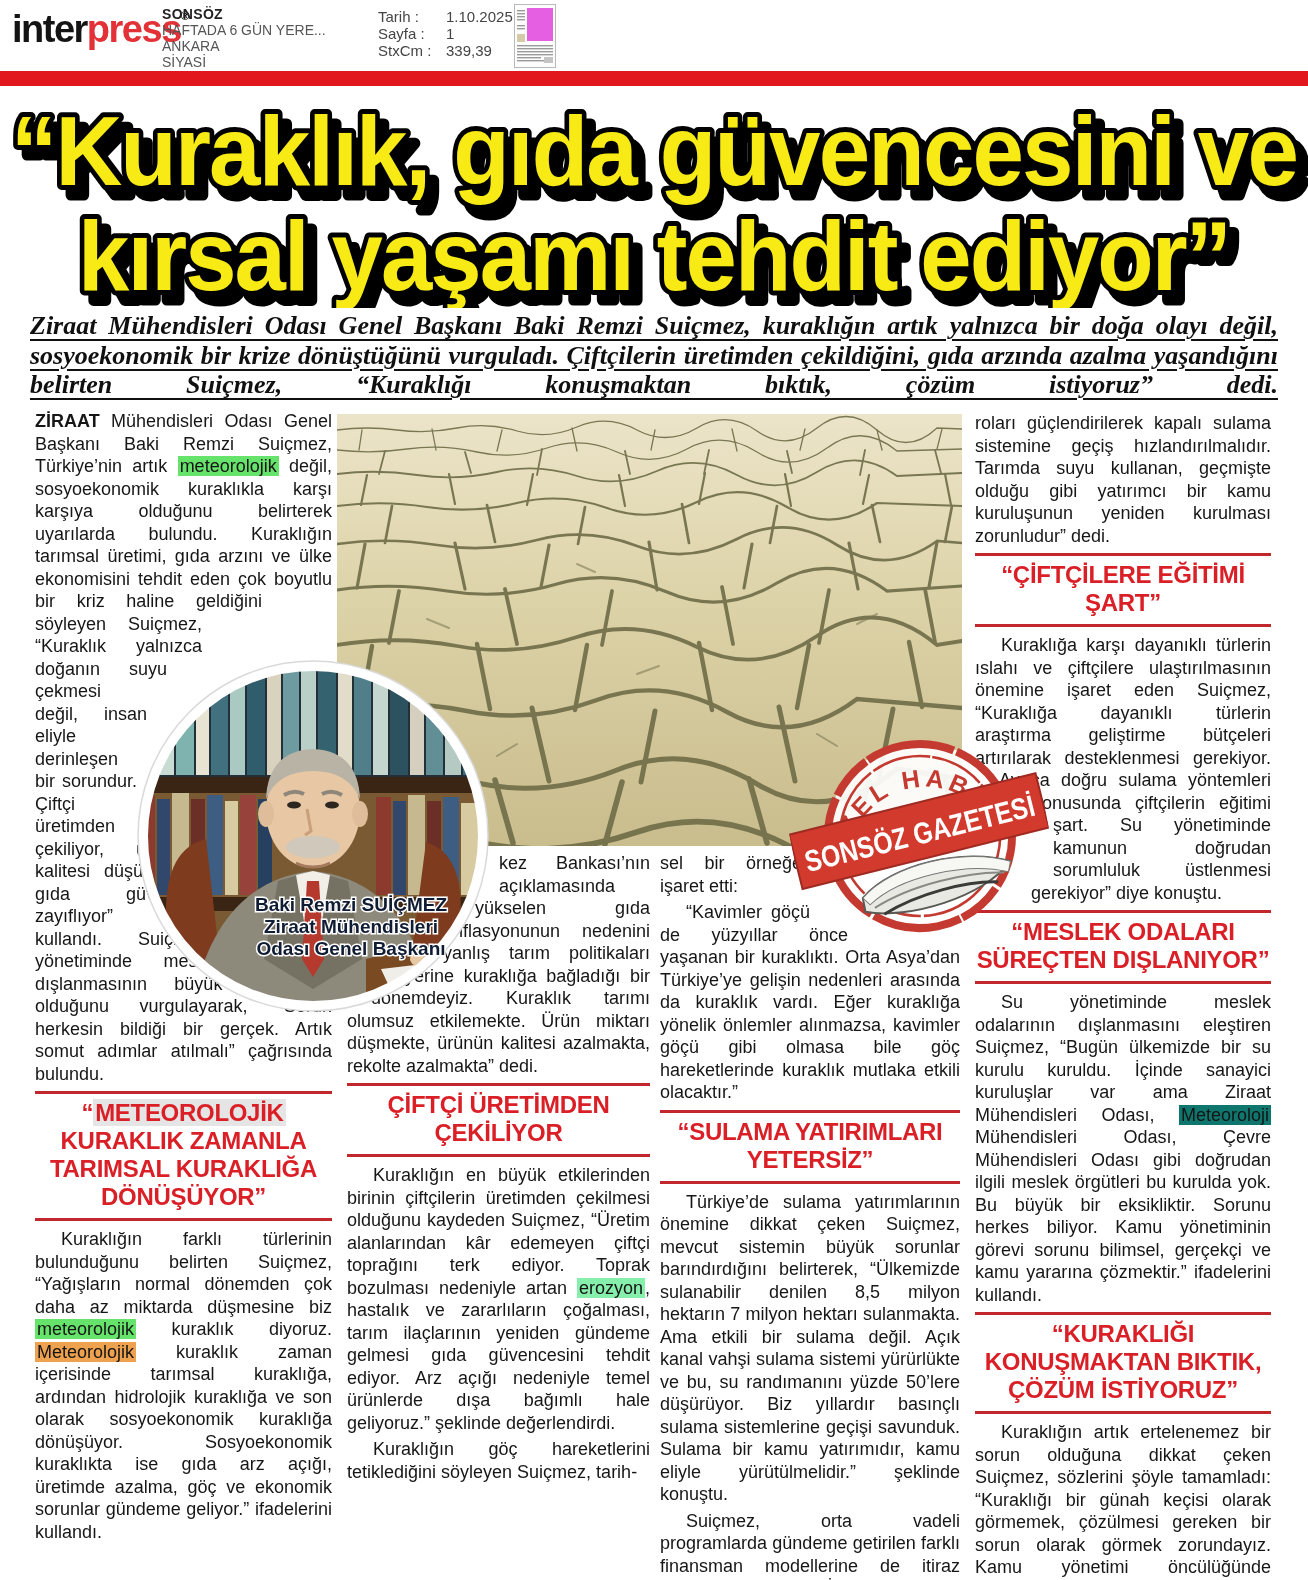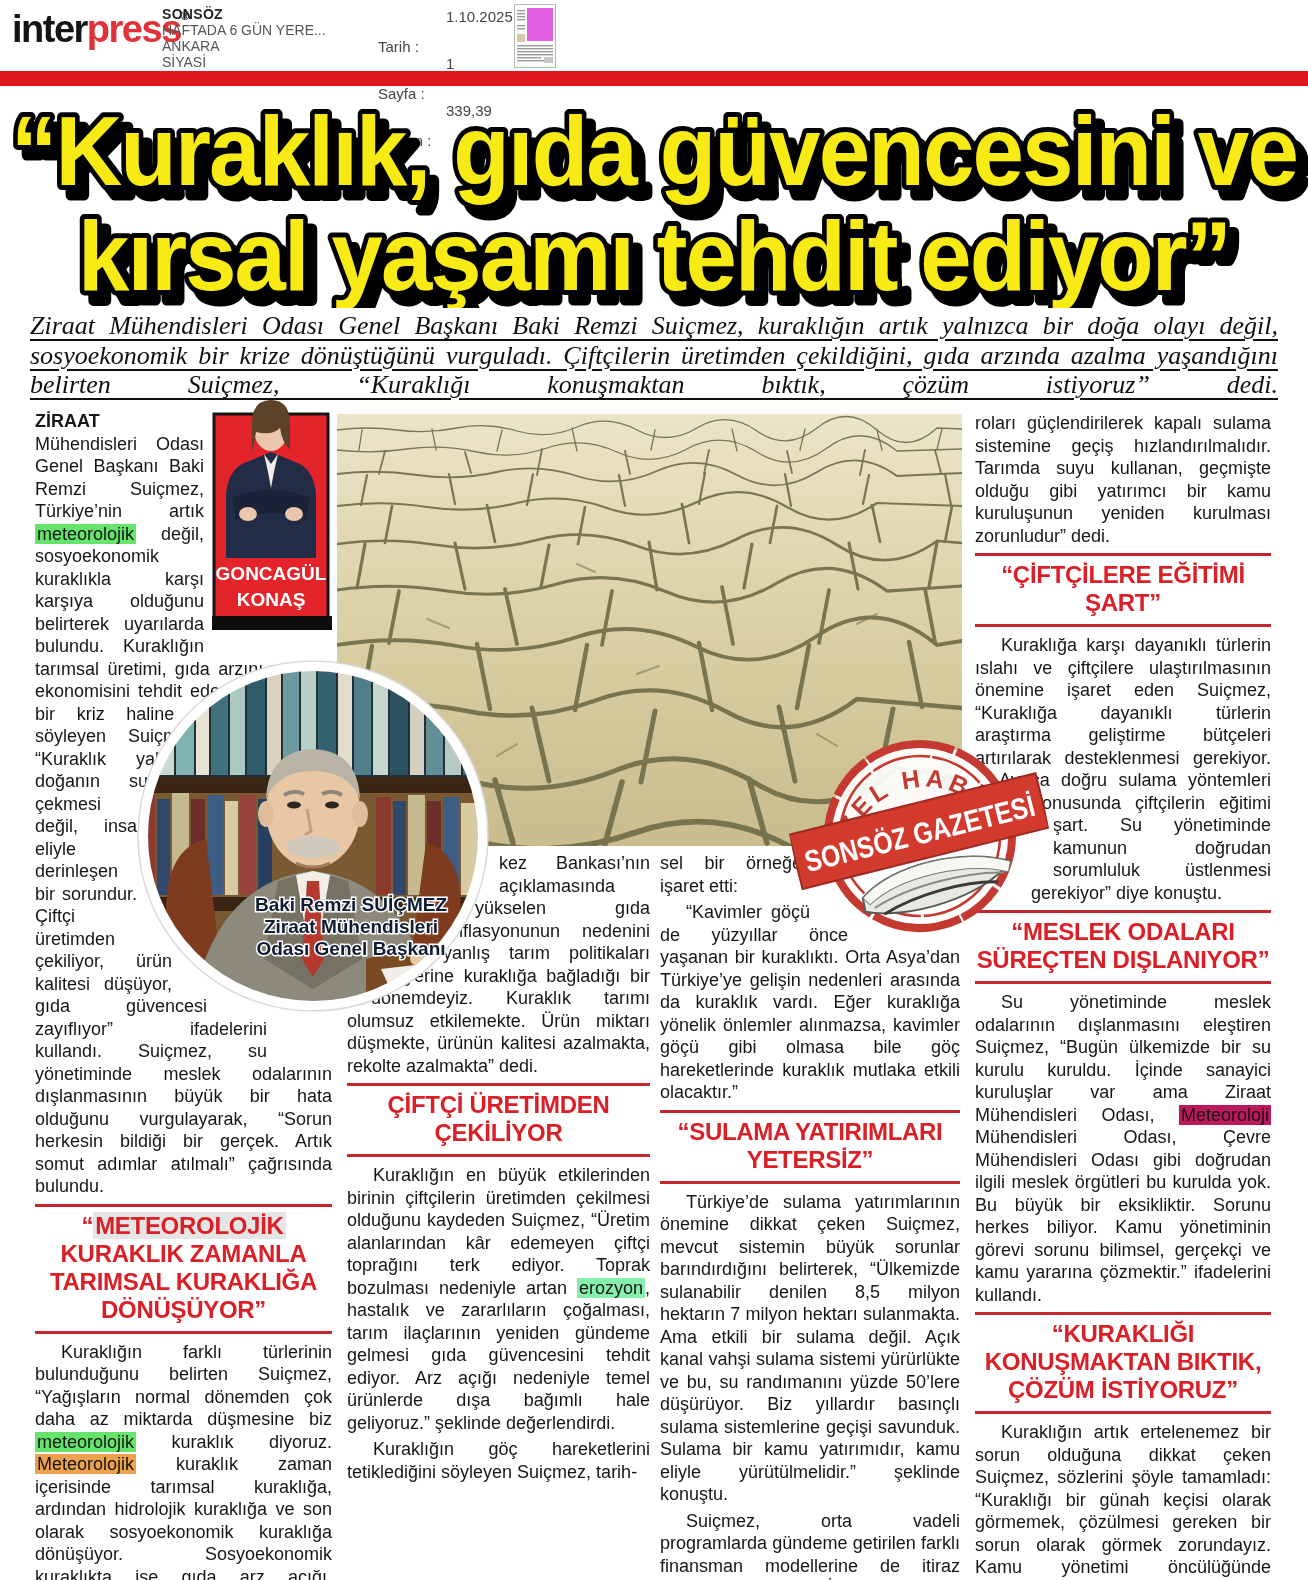--- a/index.html
+++ b/index.html
@@ -7,44 +7,44 @@
        font-family:"Liberation Sans",sans-serif;color:#161616;}
   .abs{position:absolute;}
   
   .logo{left:12px;top:10px;font-size:38px;font-weight:bold;letter-spacing:-1.5px;line-height:1;}
   .logo .lb{color:#141414;} .logo .lr{color:#e23137;}
   .logo .reg{font-size:12px;vertical-align:top;color:#141414;}
   .src{left:162px;top:6px;font-size:14px;color:#555;line-height:16px;}
   .src .nm{font-size:14px;font-weight:bold;color:#222;letter-spacing:.3px;}
   .meta{left:378px;top:8px;font-size:15px;color:#454545;line-height:17px;}
   .meta .row{display:flex;}
-  .meta .lab{width:60px;margin-top:30px;}
+  .meta .lab{width:60px;}
   .meta .val{margin-left:8px;}
   .redbar{left:0;top:71px;width:1308px;height:15px;background:#e2171d;}
   
   .headline-svg{left:0;top:88px;}
   
   .standfirst{left:30px;top:311px;width:1248px;font-family:"Liberation Serif",serif;
-    font-style:italic;font-weight:normal;font-size:26px;line-height:29.5px;color:#101010;
+    font-style:italic;font-weight:bold;font-size:26px;line-height:29.5px;color:#101010;
     text-align:justify;text-align-last:justify;
     text-decoration:underline;text-decoration-thickness:2px;text-underline-offset:5px;}
   
   .col{position:absolute;text-align:justify;font-size:18px;line-height:22.5px;z-index:2;}
   .col p{margin:0 0 4px 0;}
   .col p.ind{text-indent:26px;}
   .lead{font-weight:bold;}
   .subhead{color:#da1f26;font-weight:bold;font-size:24px;line-height:28px;text-align:center;
     text-align-last:center;border-top:3px solid #c1272d;border-bottom:3px solid #c1272d;
     padding:5px 0 7px 0;margin:6px 0 7px 0 !important;letter-spacing:-.3px;text-indent:0 !important;}
   mark{padding:0 2px;color:#141414;}
   .hl-green{background:#66e36a;}
   .hl-cyan{background:#e5e5e5;color:#da1f26;}
   .hl-orange{background:#eea14e;}
   .hl-yellow{background:#86efac;}
-  .hl-pink{background:#be185d;}
+  .hl-pink{background:#0f766e;}
   
   .spr{float:right;clear:right;}
   .spl{float:left;clear:left;}
   
   .byline-float{float:right;clear:right;width:120px;height:228px;margin:2px 0 6px 8px;position:relative;}
   .byline-float svg{position:absolute;left:0;top:-14px;}
   
   .photo{left:337px;top:414px;z-index:1;}
   .portrait{left:136px;top:659px;z-index:3;}
   .stampwrap{left:792px;top:730px;width:256px;height:212px;transform:rotate(-11deg);z-index:4;}
@@ -277,39 +277,20 @@
     <circle cx="177" cy="177" r="175" fill="none" stroke="#d9d9d9" stroke-width="1.5"></circle>
     <g font-family="Liberation Sans, sans-serif" font-weight="bold" font-size="19" fill="#101c33" text-anchor="middle" stroke="#ffffff" stroke-width="3" paint-order="stroke">
       <text x="215" y="252">Baki Remzi SUİÇMEZ</text>
       <text x="215" y="274">Ziraat Mühendisleri</text>
       <text x="215" y="296">Odası Genel Başkanı</text>
     </g>
   </svg>
 
   <div class="col" style="left:35px;top:410px;width:297px">
     <p>
-      <span class="byline-float">
-        <svg width="120" height="244" viewBox="0 0 120 244">
-          <g>
-            <rect x="2" y="16" width="114" height="204" fill="#e4242b" stroke="#151515" stroke-width="3"></rect>
-            <rect x="0" y="218" width="120" height="14" fill="#0d0d0d"></rect>
-            <path d="M59,10 m-17,22 a17,21 0 1,1 34,0 a17,21 0 1,1 -34,0" fill="#e9c6ac"></path>
-            <path d="M40,26 Q40,2 59,2 Q78,2 78,26 L78,52 Q70,44 68,30 Q60,38 44,34 Q42,46 40,54 Z" fill="#5d4129"></path>
-            <path d="M59,54 L30,66 Q16,74 14,96 L14,160 L104,160 L104,96 Q102,74 88,66 L59,54 Z" fill="#232c47"></path>
-            <path d="M52,56 L59,66 L66,56 L62,74 L59,90 L56,74 Z" fill="#f0ede6"></path>
-            <path d="M20,100 Q58,84 98,100 L94,122 Q58,108 24,122 Z" fill="#1a2238"></path>
-            <ellipse cx="36" cy="116" rx="9" ry="7" fill="#e9c6ac"></ellipse>
-            <ellipse cx="82" cy="116" rx="9" ry="7" fill="#e9c6ac"></ellipse>
-          </g>
-          <g font-family="Liberation Sans, sans-serif" font-weight="bold" font-size="19" fill="#ffffff" text-anchor="middle">
-            <text x="59" y="182">GONCAGÜL</text>
-            <text x="59" y="208">KONAŞ</text>
-          </g>
-        </svg>
-      </span>
       <span class="lead">ZİRAAT</span><span> Mühendisleri Odası Genel Başkanı Baki Remzi Suiçmez, Türkiye’nin artık </span><mark class="hl-green">meteorolojik</mark><span> değil, sosyoekonomik kuraklıkla karşı karşıya olduğunu belirterek uyarılarda bulundu. Kuraklığın tarımsal üretimi, gıda arzını ve ülke ekonomisini tehdit eden çok boyutlu bir kriz haline geldiğini </span><span class="spr" style="width:70px;height:34px"></span><span class="spr" style="width:130px;height:34px"></span><span class="spr" style="width:165px;height:34px"></span><span class="spr" style="width:185px;height:34px"></span><span class="spr" style="width:195px;height:34px"></span><span class="spr" style="width:195px;height:34px"></span><span class="spr" style="width:185px;height:34px"></span><span class="spr" style="width:160px;height:34px"></span><span class="spr" style="width:125px;height:34px"></span><span class="spr" style="width:65px;height:34px"></span><span>söyleyen Suiçmez, “Kuraklık yalnızca doğanın suyu çekmesi değil, insan eliyle derinleşen bir sorundur. Çiftçi üretimden çekiliyor, ürün kalitesi düşüyor, gıda güvencesi zayıflıyor” ifadelerini kullandı. Suiçmez, su yönetiminde meslek odalarının dışlanmasının büyük bir hata olduğunu vurgulayarak, “Sorun herkesin bildiği bir gerçek. Artık somut adımlar atılmalı” çağrısında bulundu.</span>
     </p>
     <h2 class="subhead"><span>“</span><mark class="hl-cyan">METEOROLOJİK</mark><span> KURAKLIK ZAMANLA TARIMSAL KURAKLIĞA DÖNÜŞÜYOR”</span></h2>
     <p class="ind"><span>Kuraklığın farklı türlerinin bulunduğunu belirten Suiçmez, “Yağışların normal dönemden çok daha az miktarda düşmesine biz </span><mark class="hl-green">meteorolojik</mark><span> kuraklık diyoruz. </span><mark class="hl-orange">Meteorolojik</mark><span> kuraklık zaman içerisinde tarımsal kuraklığa, ardından hidrolojik kuraklığa ve son olarak sosyoekonomik kuraklığa dönüşüyor. Sosyoekonomik kuraklıkta ise gıda arz açığı, üretimde azalma, göç ve ekonomik sorunlar gündeme geliyor.” ifadelerini kullandı.</span></p>
 
   </div>
 
   <div class="col" style="left:347px;top:852px;width:303px">
     <p>
       <span class="spl" style="width:152px;height:31px"></span><span class="spl" style="width:128px;height:31px"></span><span class="spl" style="width:96px;height:31px"></span><span class="spl" style="width:58px;height:31px"></span><span class="spl" style="width:24px;height:31px"></span><span>kez Bankası’nın açıklamasında yükselen gıda enflasyonunun nedenini yanlış tarım politikaları yerine kuraklığa bağladığı bir dönemdeyiz. Kuraklık tarımı olumsuz etkilemekte. Ürün miktarı düşmekte, ürünün kalitesi azalmakta, rekolte azalmakta” dedi.</span>

